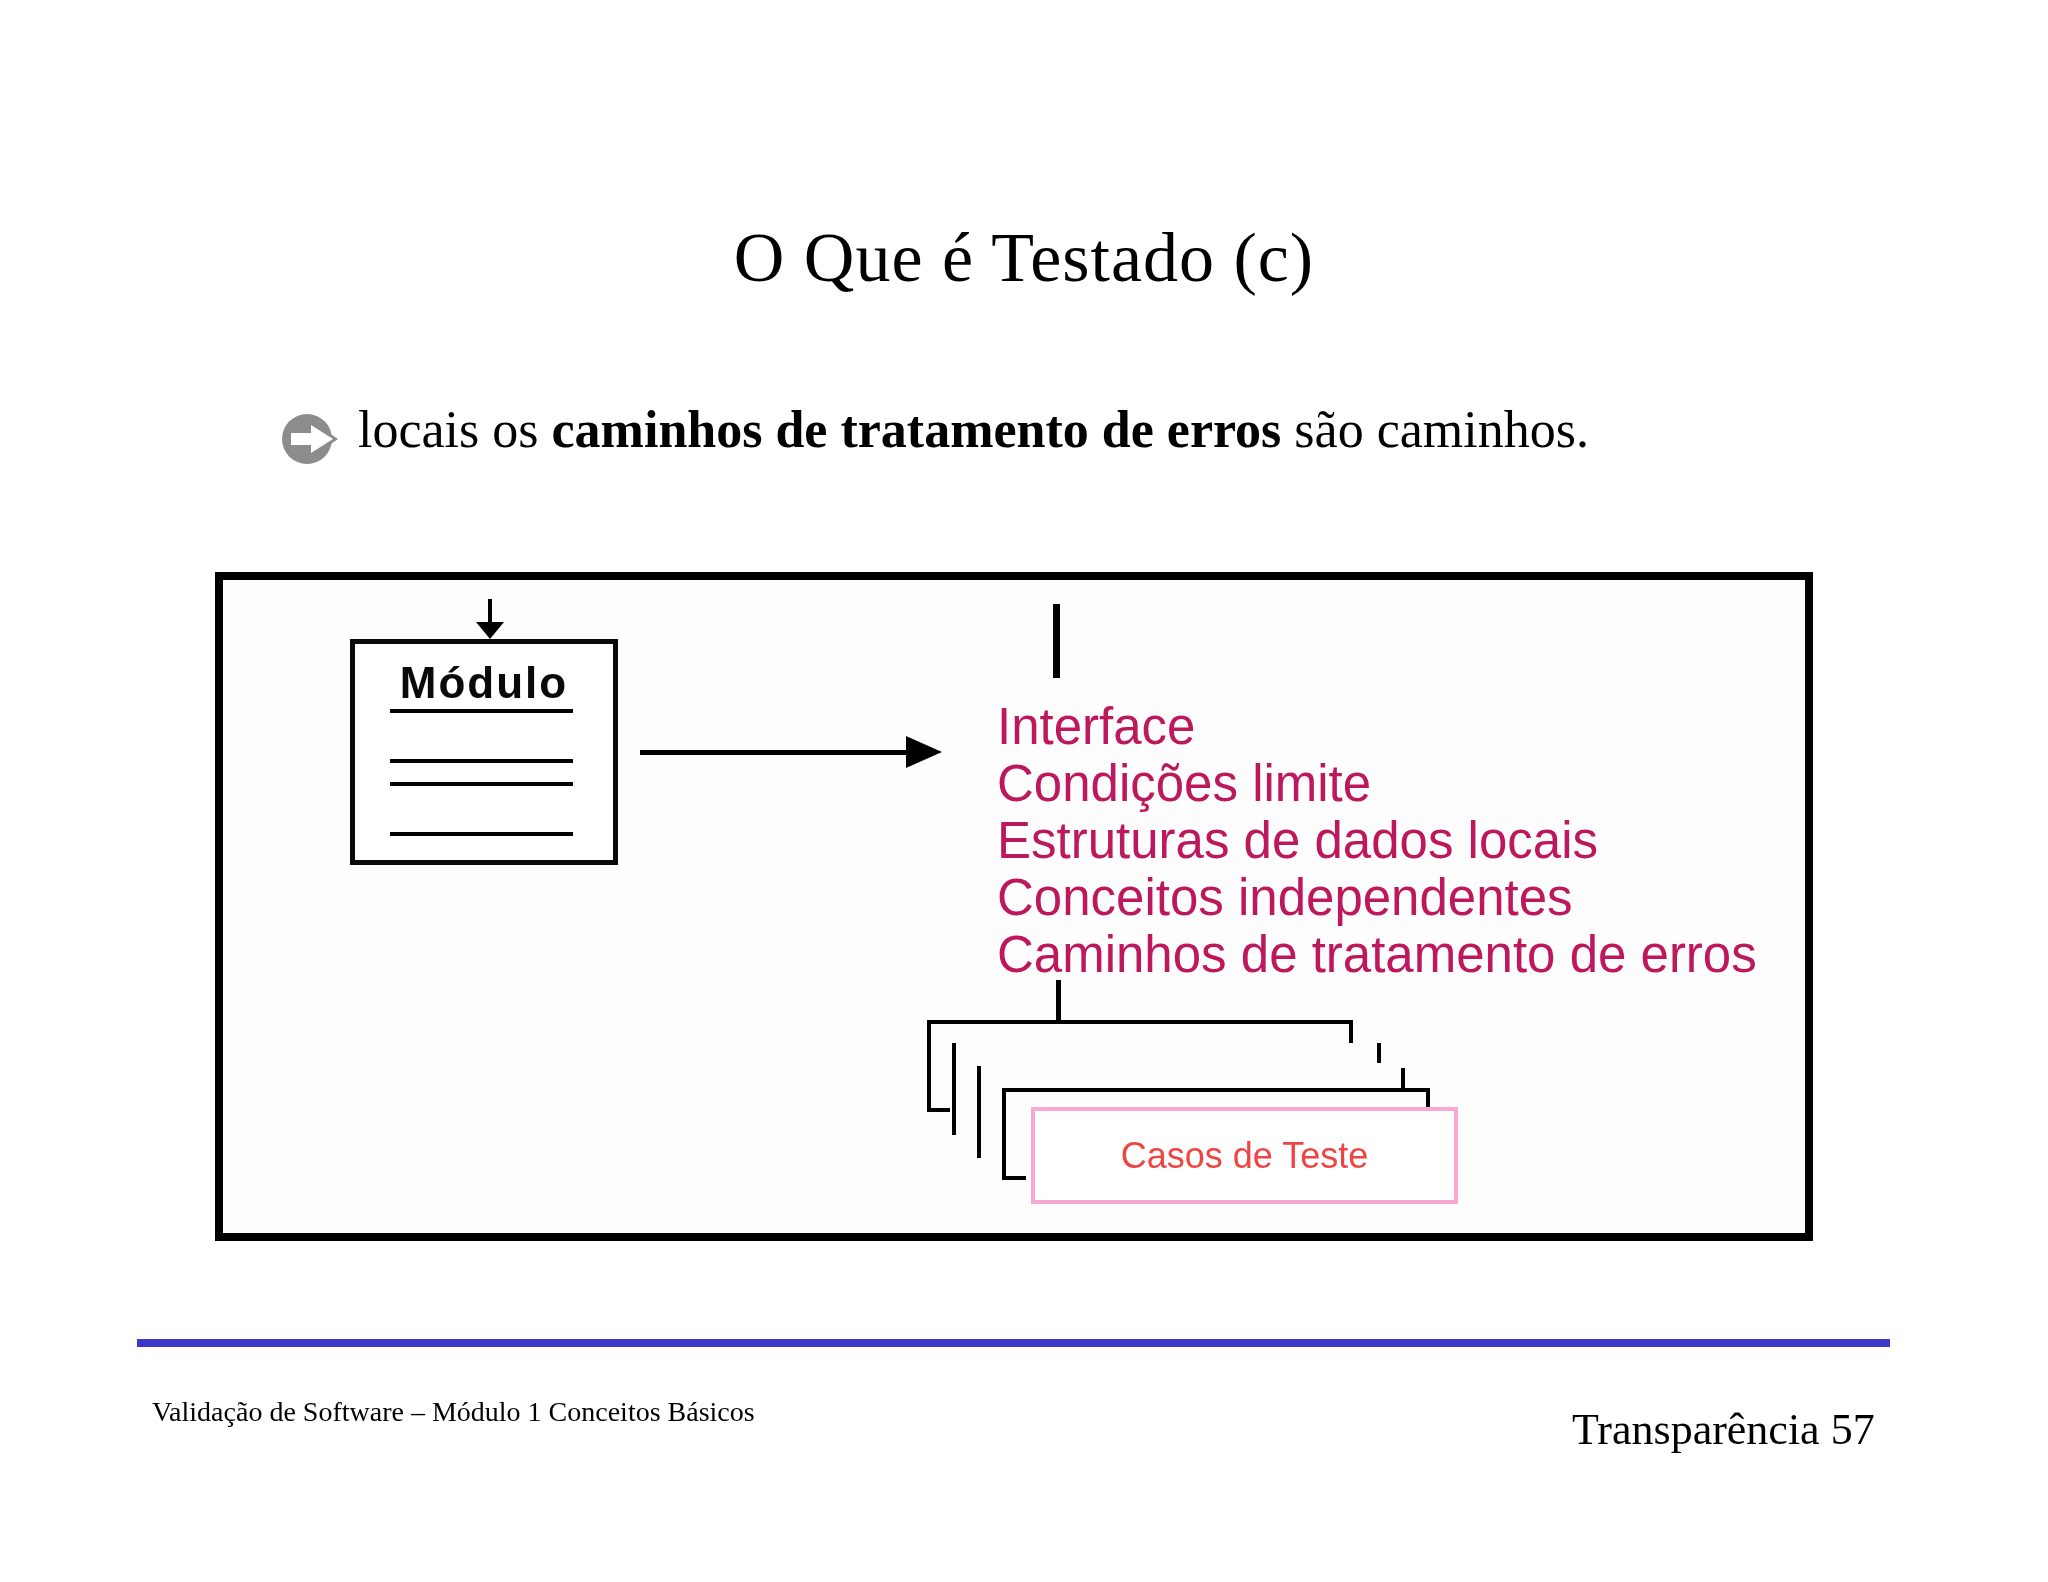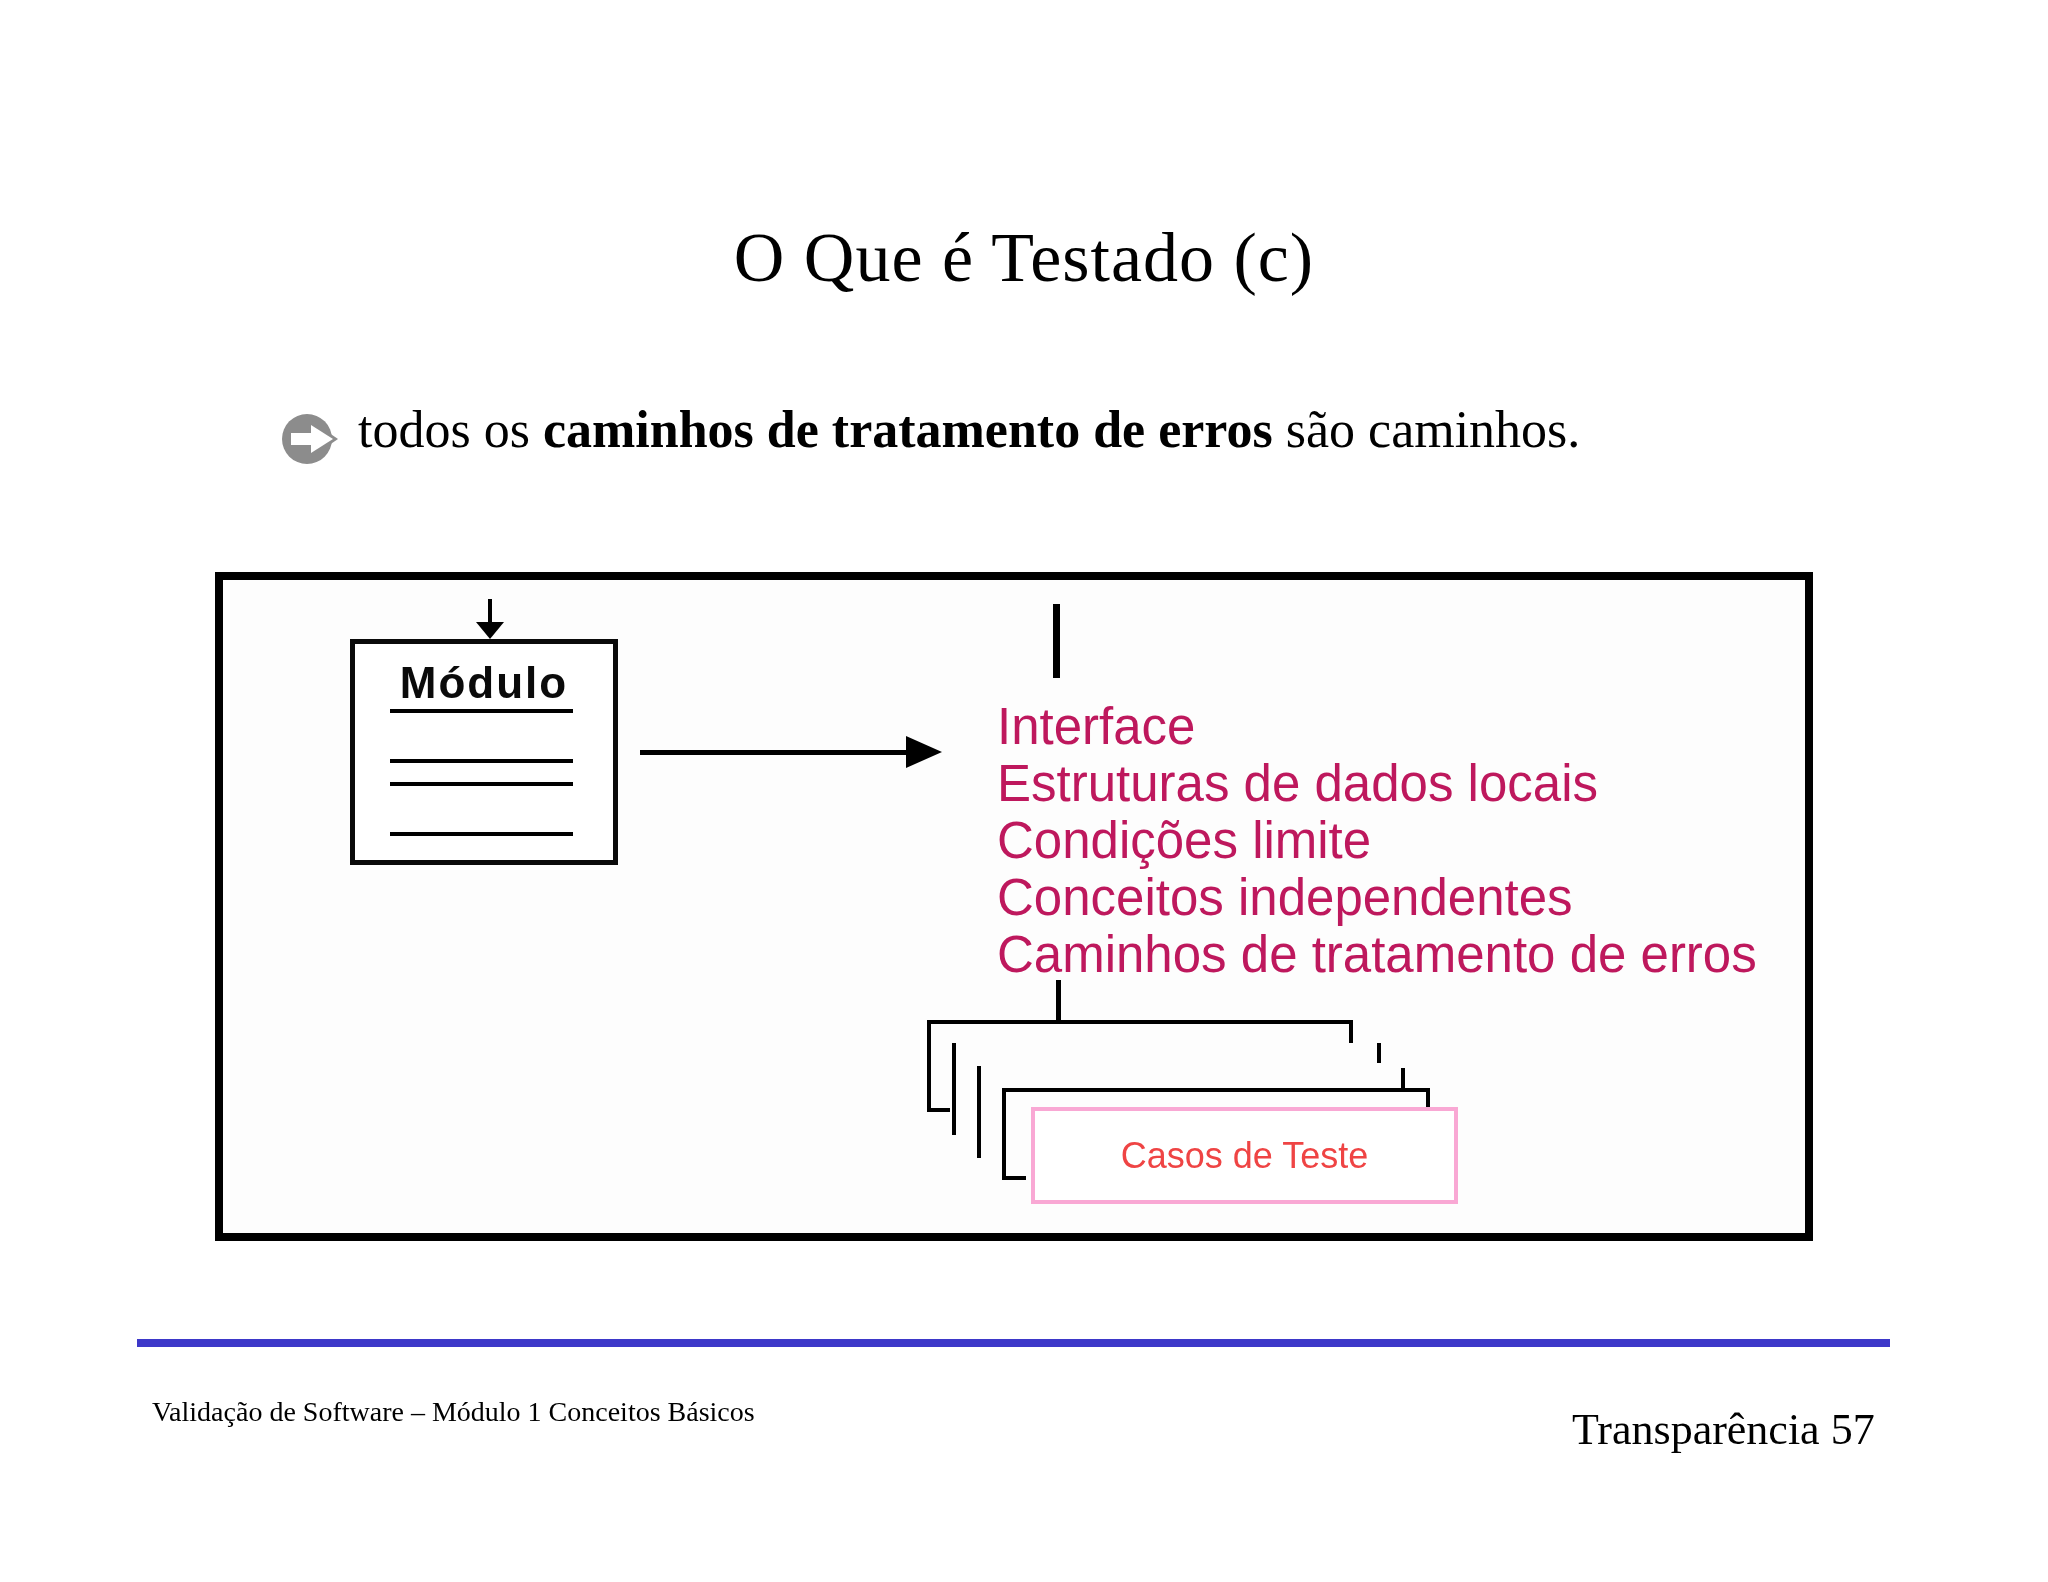--- a/index.html
+++ b/index.html
@@ -55,21 +55,21 @@
 
   <div class="bullet-row">
     <span class="bullet-icon">
       <svg width="58" height="58" viewBox="0 0 58 58">
         <circle cx="27" cy="29" r="25" fill="#8c8c8c"></circle>
         <polygon points="29,9 58,29 29,49" fill="#8c8c8c"></polygon>
         <polygon points="31,15 53,29 31,43" fill="#ffffff"></polygon>
         <rect x="11" y="23" width="24" height="12" fill="#ffffff"></rect>
       </svg>
     </span>
-    <span class="bullet-text"><span>todos os </span><b>caminhos de tratamento de erros</b><span> são caminhos.</span></span>
+    <span class="bullet-text"><span>locais os </span><b>caminhos de tratamento de erros</b><span> são caminhos.</span></span>
   </div>
 
   <div class="outer-box"></div>
 
   <div class="seg down-arrow-line"></div>
   <div class="down-arrowhead"></div>
 
   <div class="module-box">
     <div class="module-label">Módulo</div>
   </div>
@@ -78,22 +78,22 @@
   <div class="seg" style="left:390px;top:774px;width:183px;height:4px;"></div>
   <div class="seg" style="left:390px;top:824px;width:183px;height:4px;"></div>
 
   <div class="seg right-arrow-line"></div>
   <div class="right-arrowhead"></div>
 
   <div class="seg" style="left:1053px;top:596px;width:7px;height:74px;"></div>
 
   <div class="test-list">
     <div>Interface</div>
+    <div>Condições limite</div>
     <div>Estruturas de dados locais</div>
-    <div>Condições limite</div>
     <div>Conceitos independentes</div>
     <div>Caminhos de tratamento de erros</div>
   </div>
 
   <div class="seg" style="left:1056px;top:972px;width:5px;height:43px;"></div>
 
   <div class="seg" style="left:927px;top:1012px;width:426px;height:4px;"></div>
   <div class="seg" style="left:1349px;top:1012px;width:4px;height:23px;"></div>
   <div class="seg" style="left:927px;top:1012px;width:4px;height:92px;"></div>
   <div class="seg" style="left:927px;top:1100px;width:23px;height:4px;"></div>

